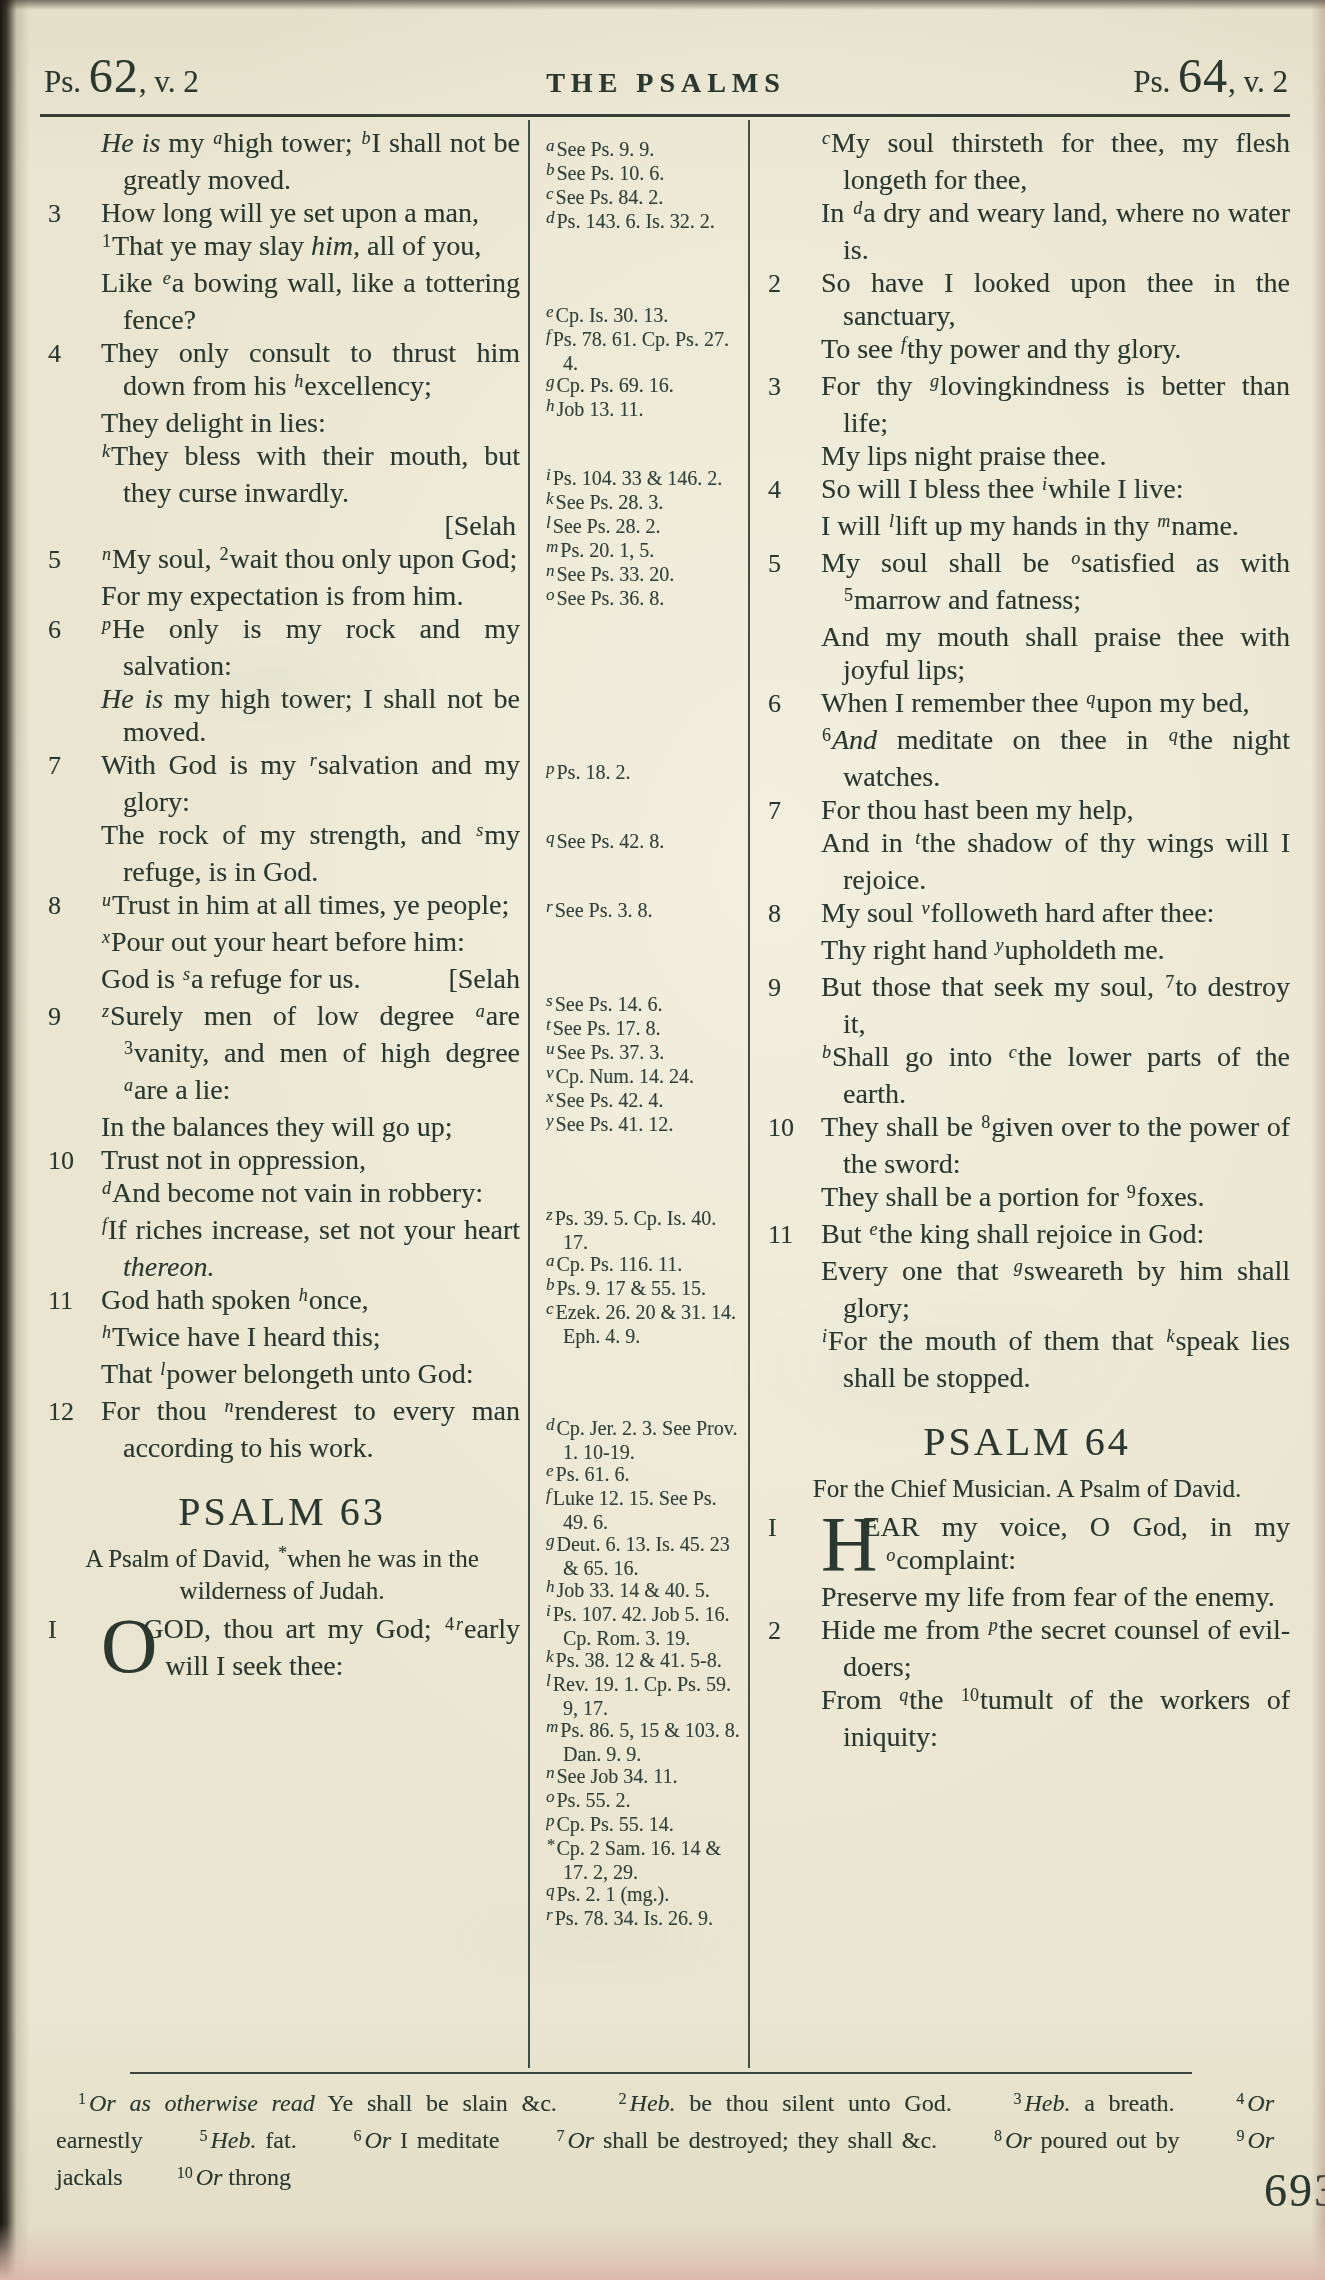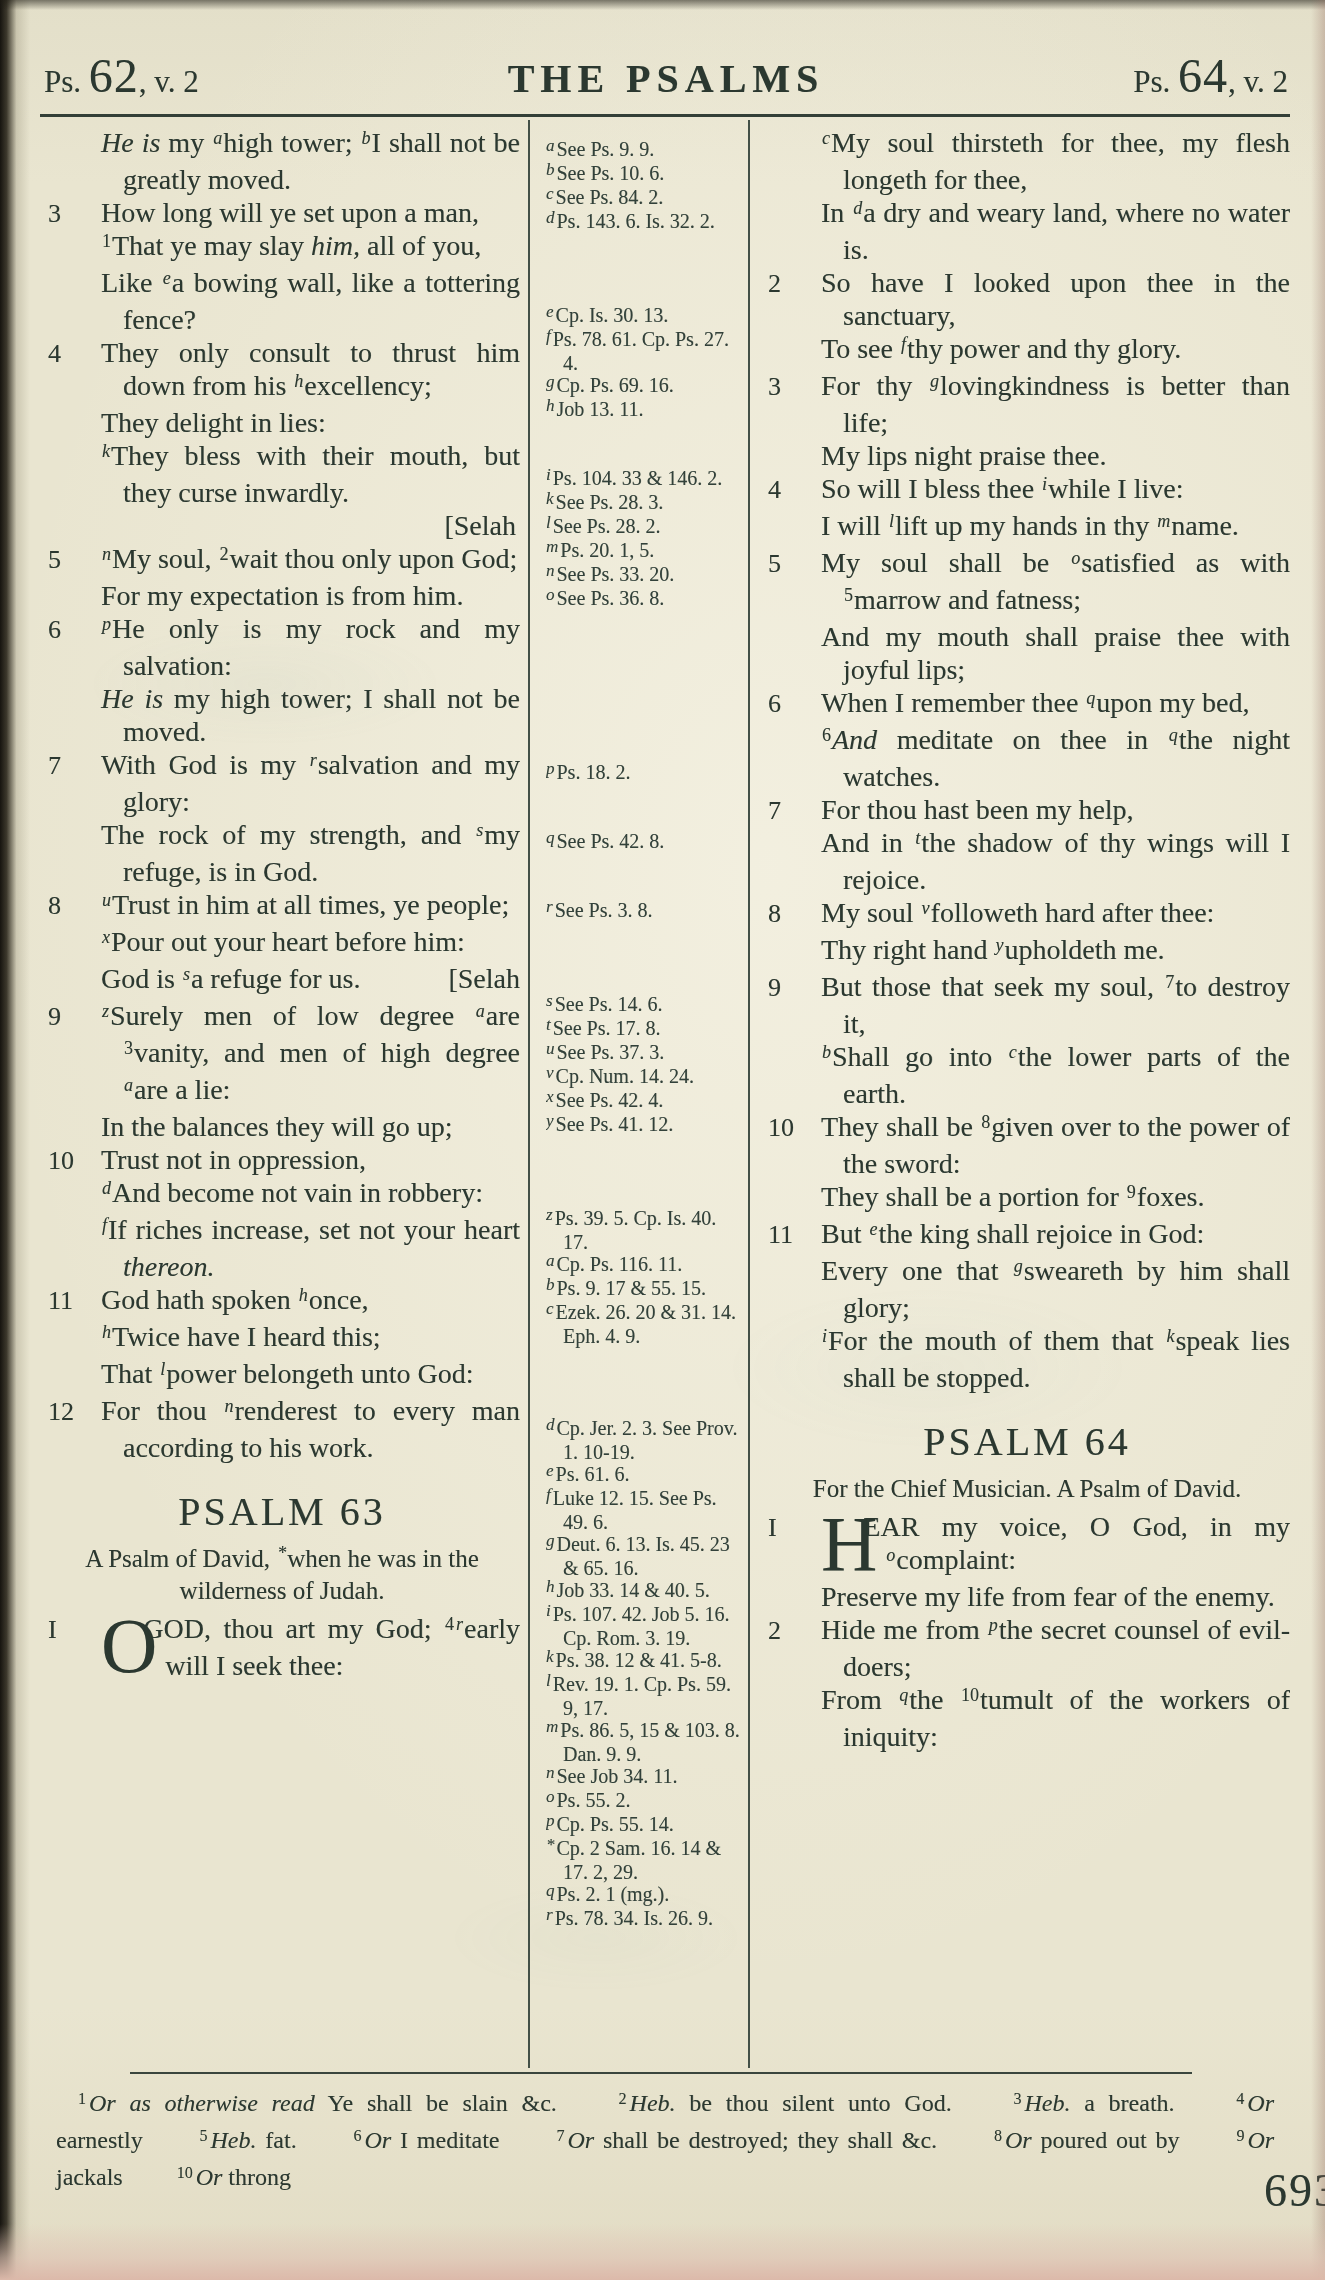--- a/index.html
+++ b/index.html
@@ -29,21 +29,21 @@
   .ghost{position:absolute;pointer-events:none;opacity:.55;
     background:
      radial-gradient(ellipse 260px 90px at 20% 30%, rgba(130,160,150,.10), transparent 70%),
      radial-gradient(ellipse 300px 120px at 70% 60%, rgba(130,160,150,.08), transparent 70%),
      radial-gradient(ellipse 220px 80px at 45% 85%, rgba(130,160,150,.07), transparent 70%);}
 
   
   .header{position:absolute;top:48px;left:44px;width:1244px;display:flex;justify-content:space-between;align-items:baseline;}
   .ps-ref{font-size:31px;white-space:nowrap;}
   .ps-ref .ps-num{font-size:48px;letter-spacing:1px;}
-  .page-title{font-size:40px;font-weight:bold;letter-spacing:6px;}
+  .page-title{font-size:28px;font-weight:bold;letter-spacing:6px;}
   .header-rule{position:absolute;top:114px;left:40px;width:1250px;height:3px;background:#333f37;}
 
   
   .vrule{position:absolute;top:120px;height:1948px;width:2px;background:#435047;}
   .vrule.r1{left:528px;}
   .vrule.r2{left:748px;}
 
   
   .col{position:absolute;top:126px;height:1948px;overflow:hidden;text-align:justify;}
   .col-left{left:44px;width:476px;}

